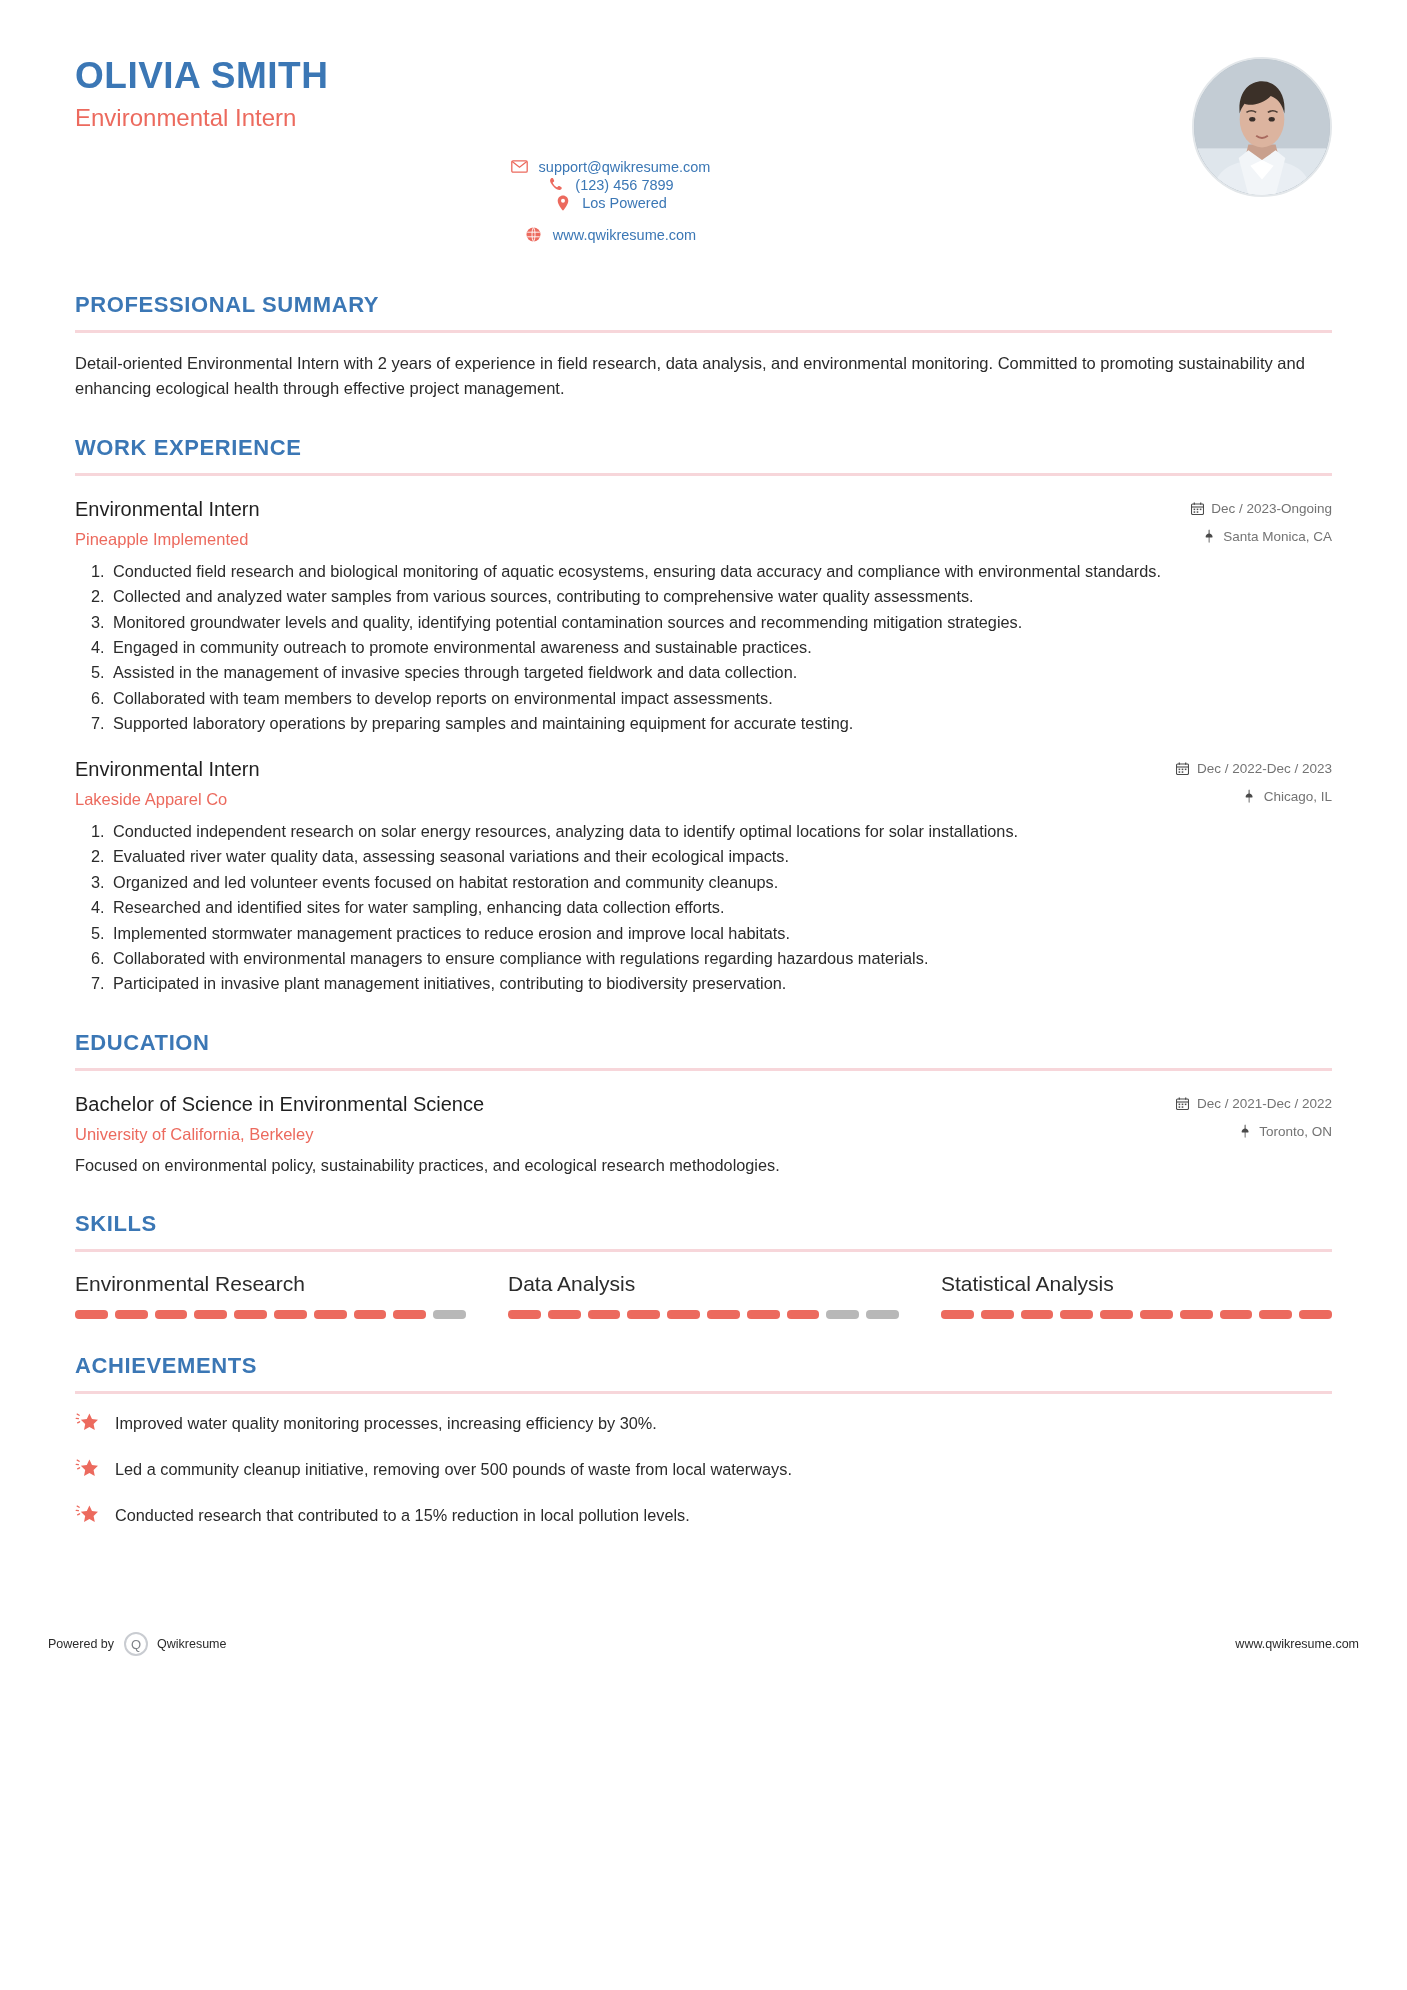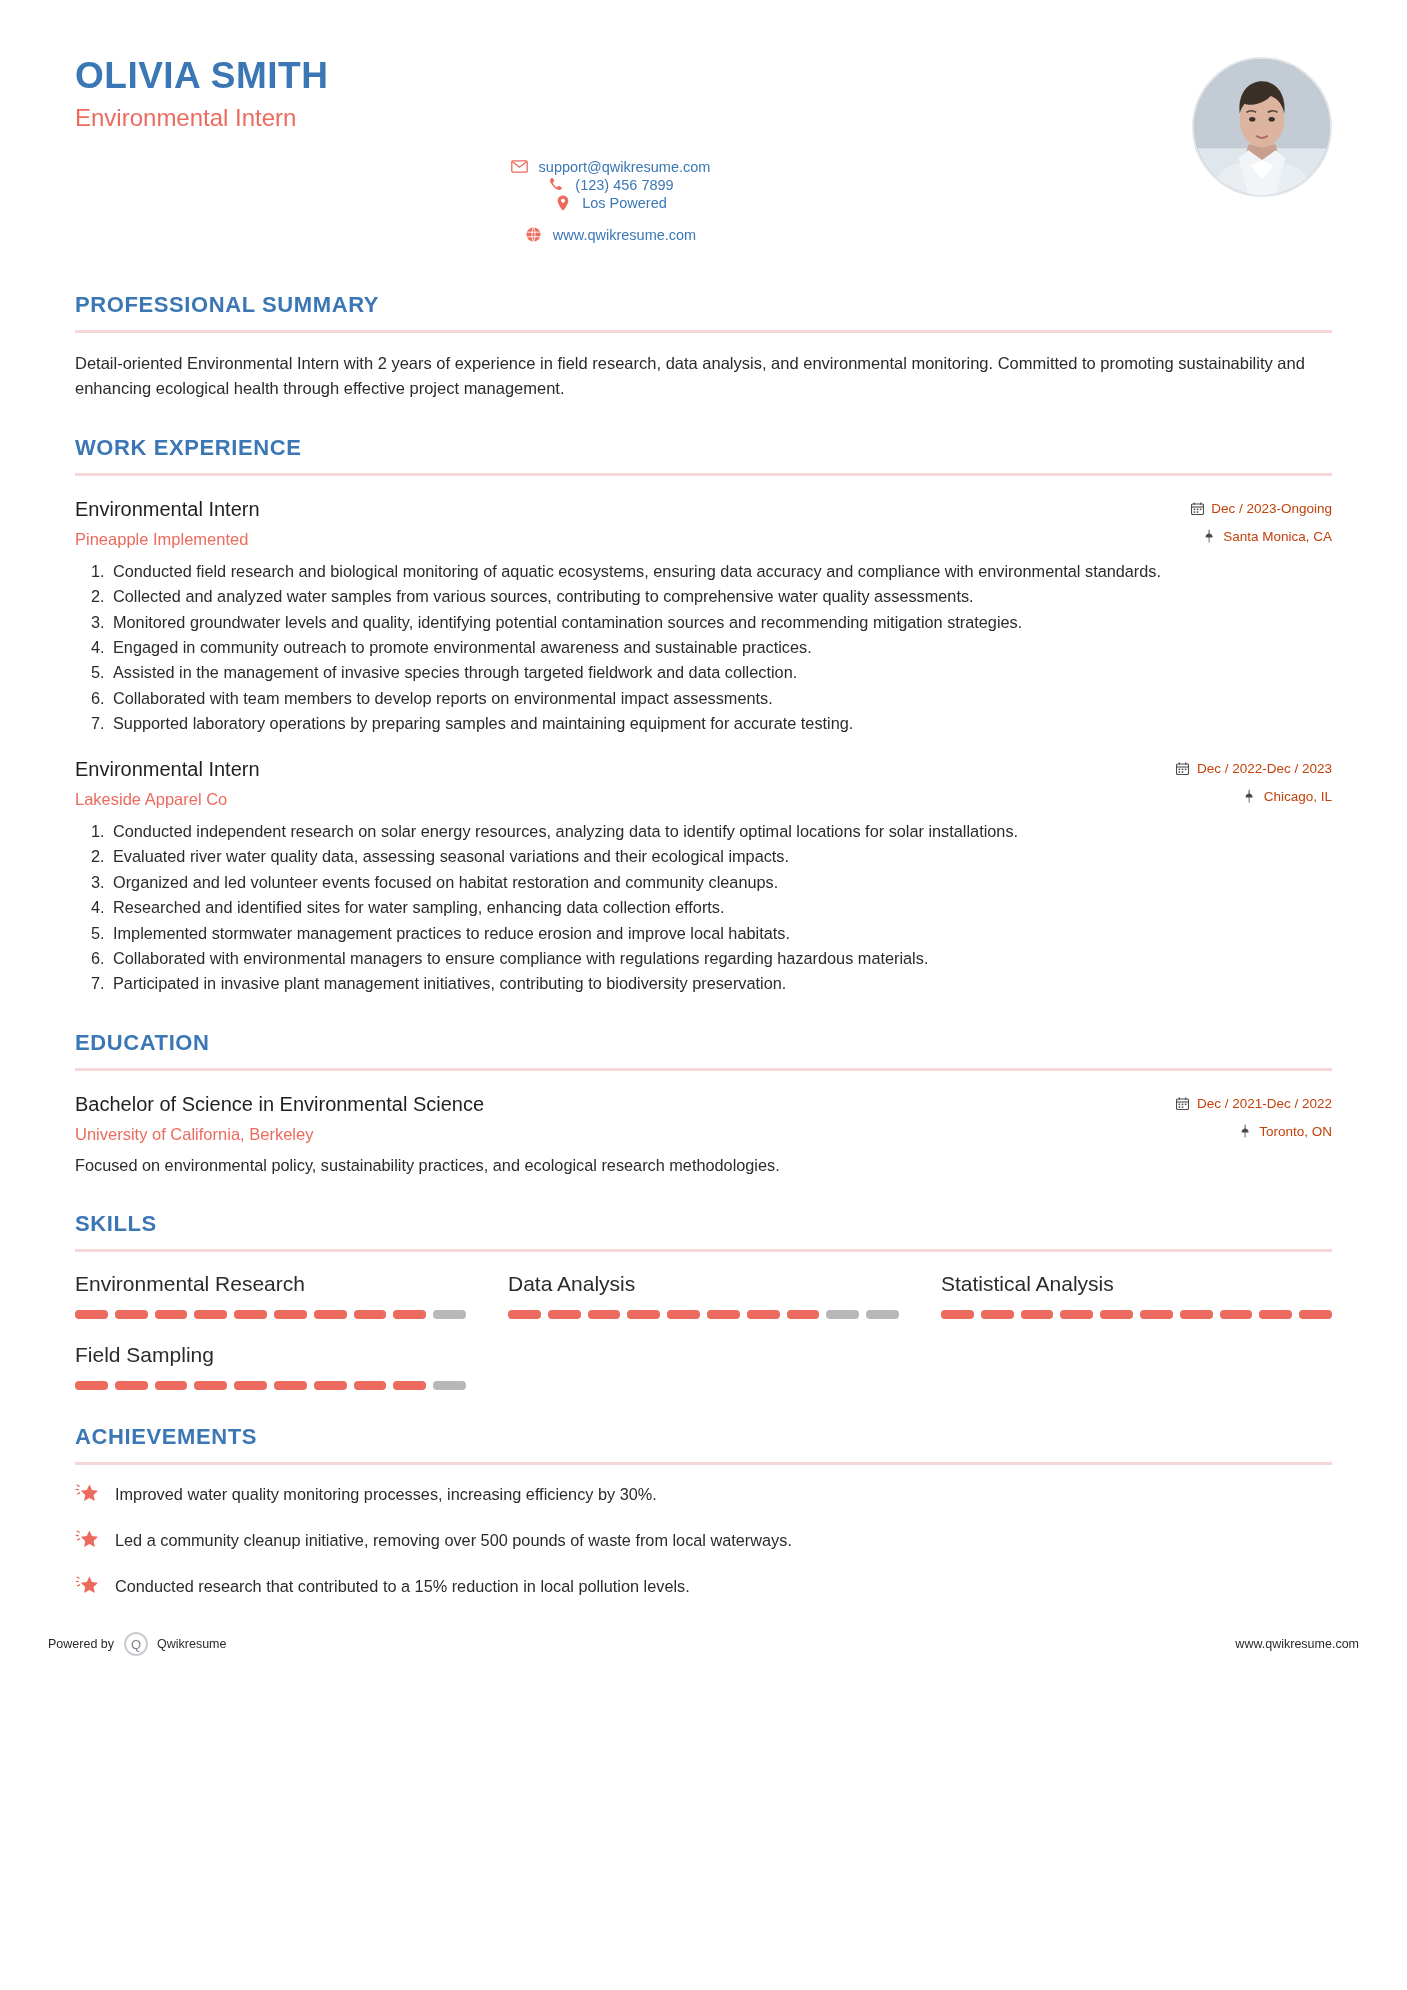--- a/index.html
+++ b/index.html
@@ -118,21 +118,21 @@
     text-align: right;
     flex: none;
     padding-left: 24px;
     padding-top: 5px;
   }
   .meta-line {
     display: flex;
     align-items: center;
     justify-content: flex-end;
     font-size: 13.5px;
-    color: #c2410c;
+    color: #737373;
     white-space: nowrap;
   }
   .meta-line + .meta-line { margin-top: 13px; }
   .meta-line .m-icon {
     width: 14px;
     height: 14px;
     display: inline-flex;
     align-items: center;
     justify-content: center;
     margin-right: 7px;
@@ -493,35 +493,20 @@
             <span class="dash on"></span>
             <span class="dash on"></span>
             <span class="dash on"></span>
             <span class="dash on"></span>
             <span class="dash on"></span>
             <span class="dash on"></span>
             <span class="dash on"></span>
             <span class="dash on"></span>
           </div>
         </div>
-        <div>
-          <div class="skill-name">Field Sampling</div>
-          <div class="skill-bar">
-            <span class="dash on"></span>
-            <span class="dash on"></span>
-            <span class="dash on"></span>
-            <span class="dash on"></span>
-            <span class="dash on"></span>
-            <span class="dash on"></span>
-            <span class="dash on"></span>
-            <span class="dash on"></span>
-            <span class="dash on"></span>
-            <span class="dash"></span>
-          </div>
-        </div>
       </div>
   </div>
 
   <div class="section">
     <div class="section-title">ACHIEVEMENTS</div>
     <div class="section-rule"></div>
     <div class="ach-list" id="ach-list">
         <div class="ach-item">
           <span class="star-icon">
             <svg width="26" height="26" viewBox="0 0 26 26" fill="none">

